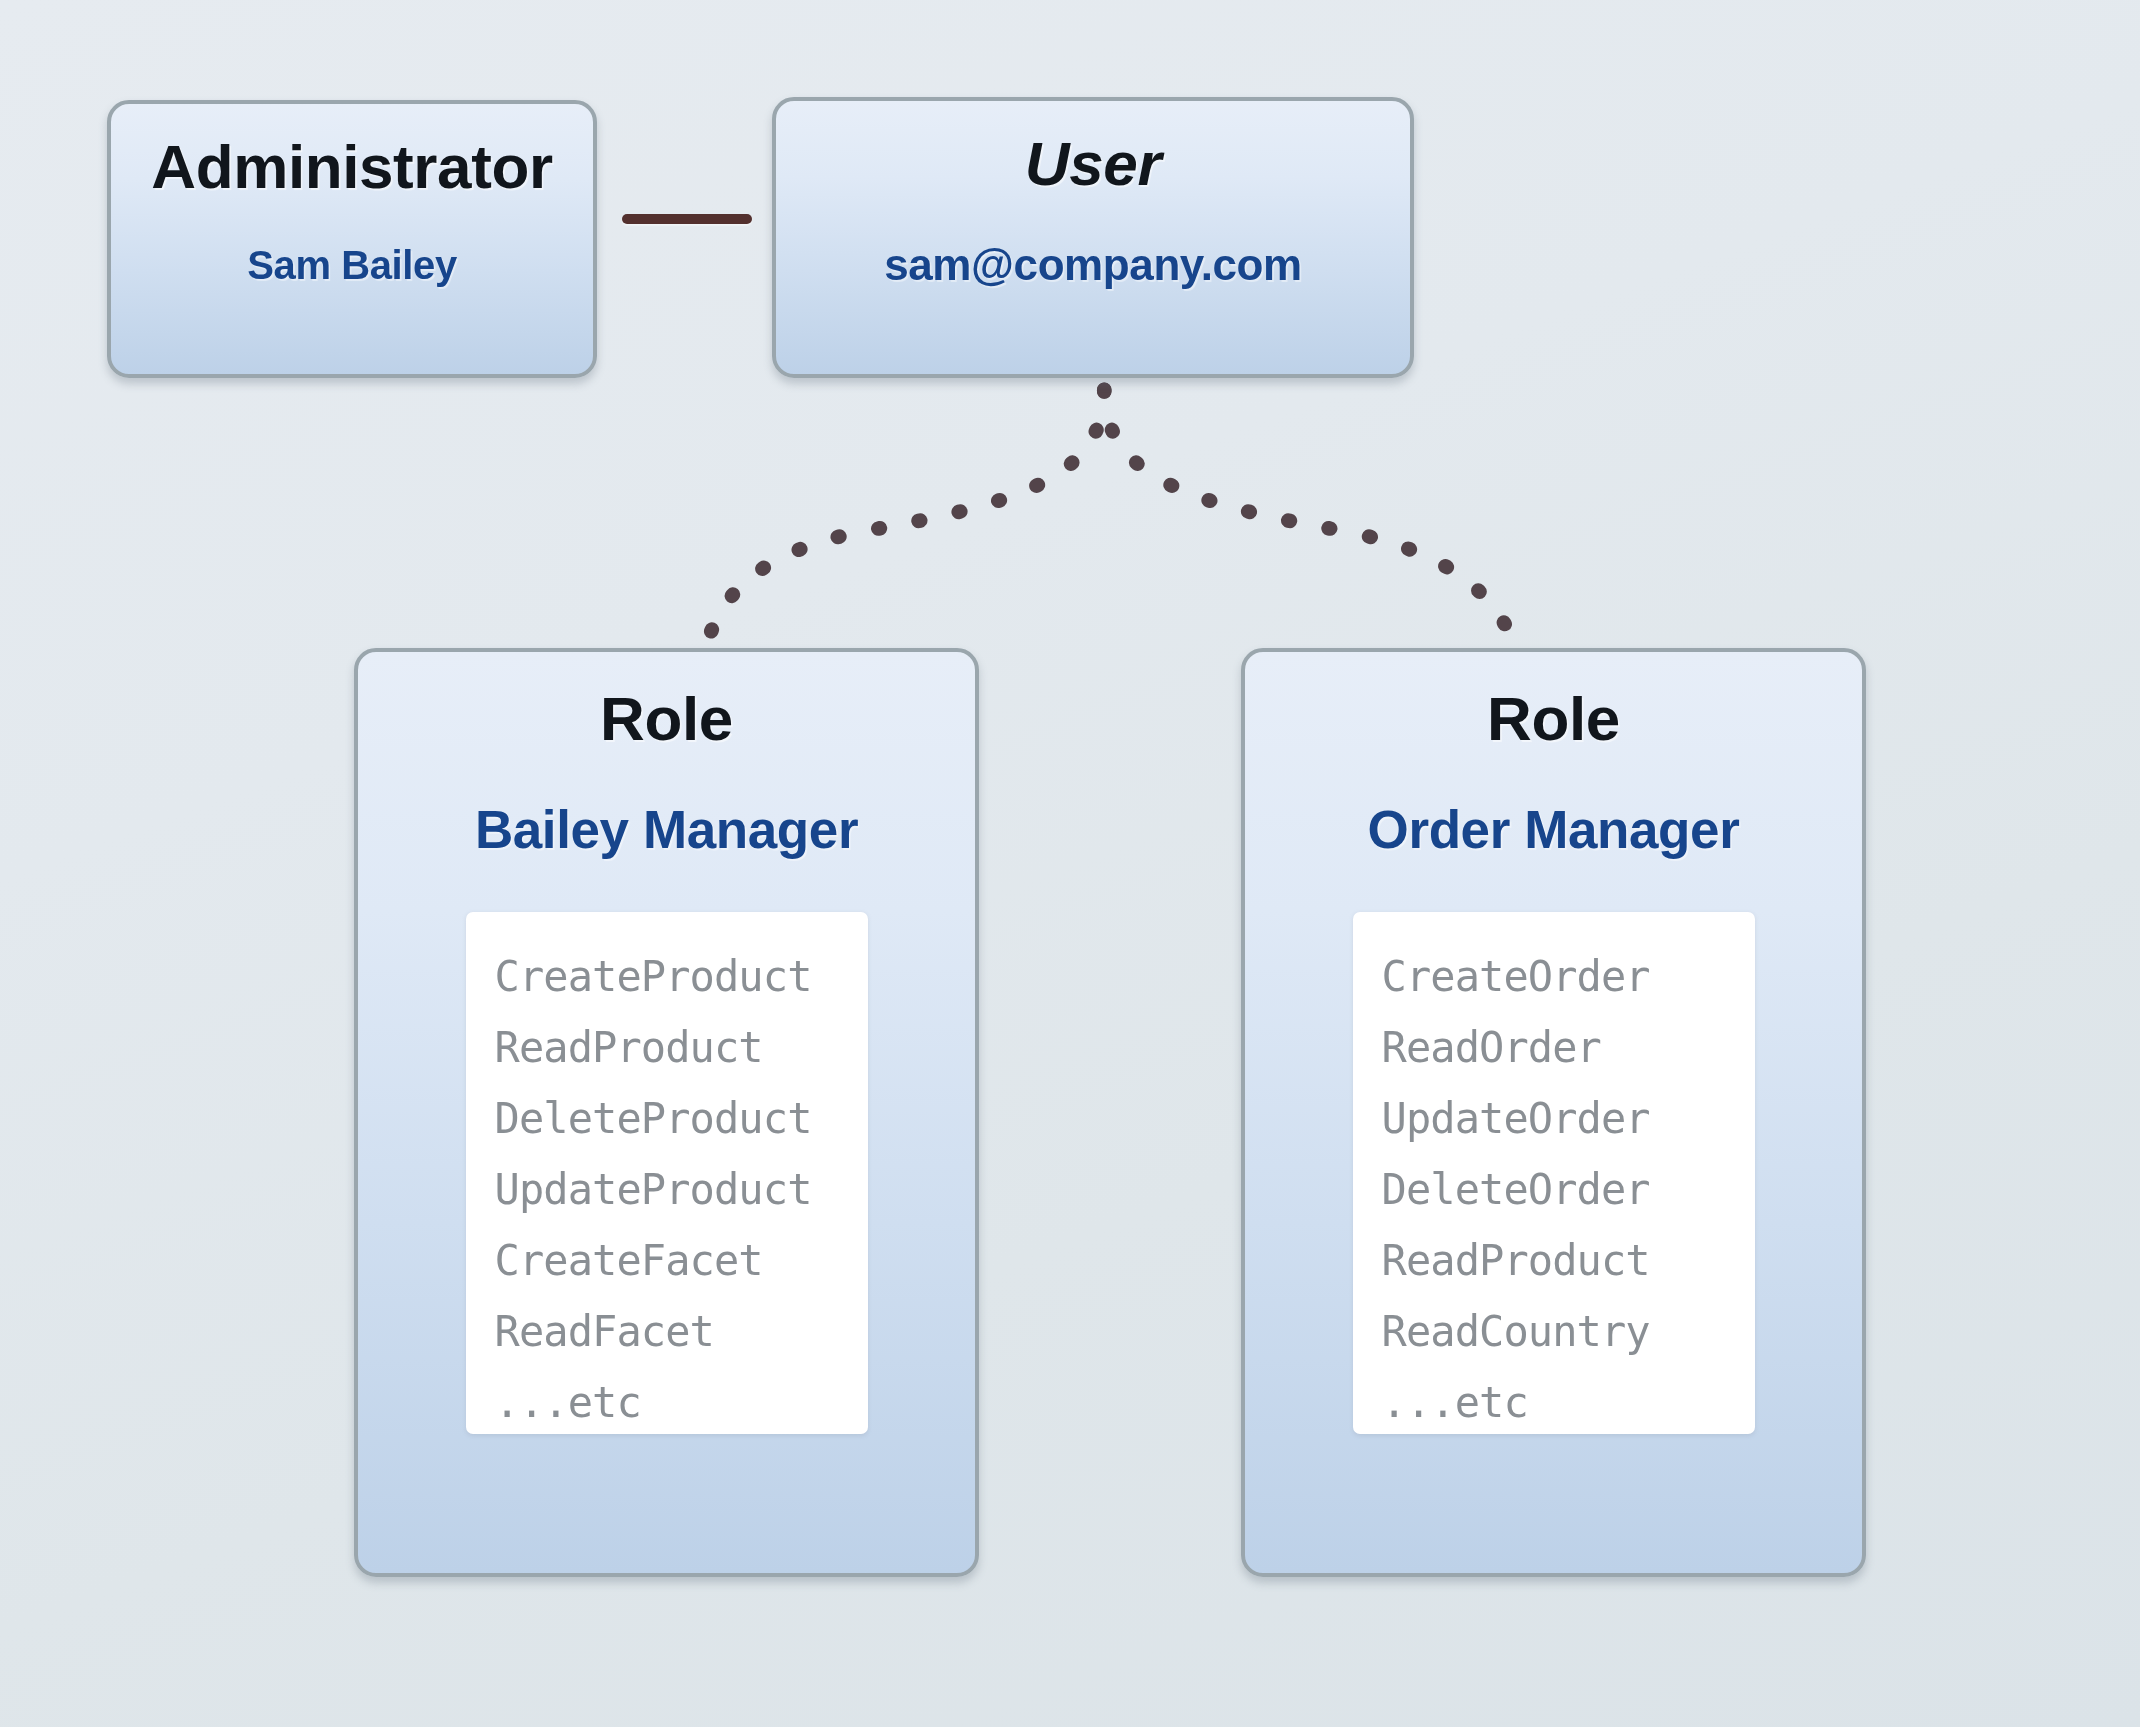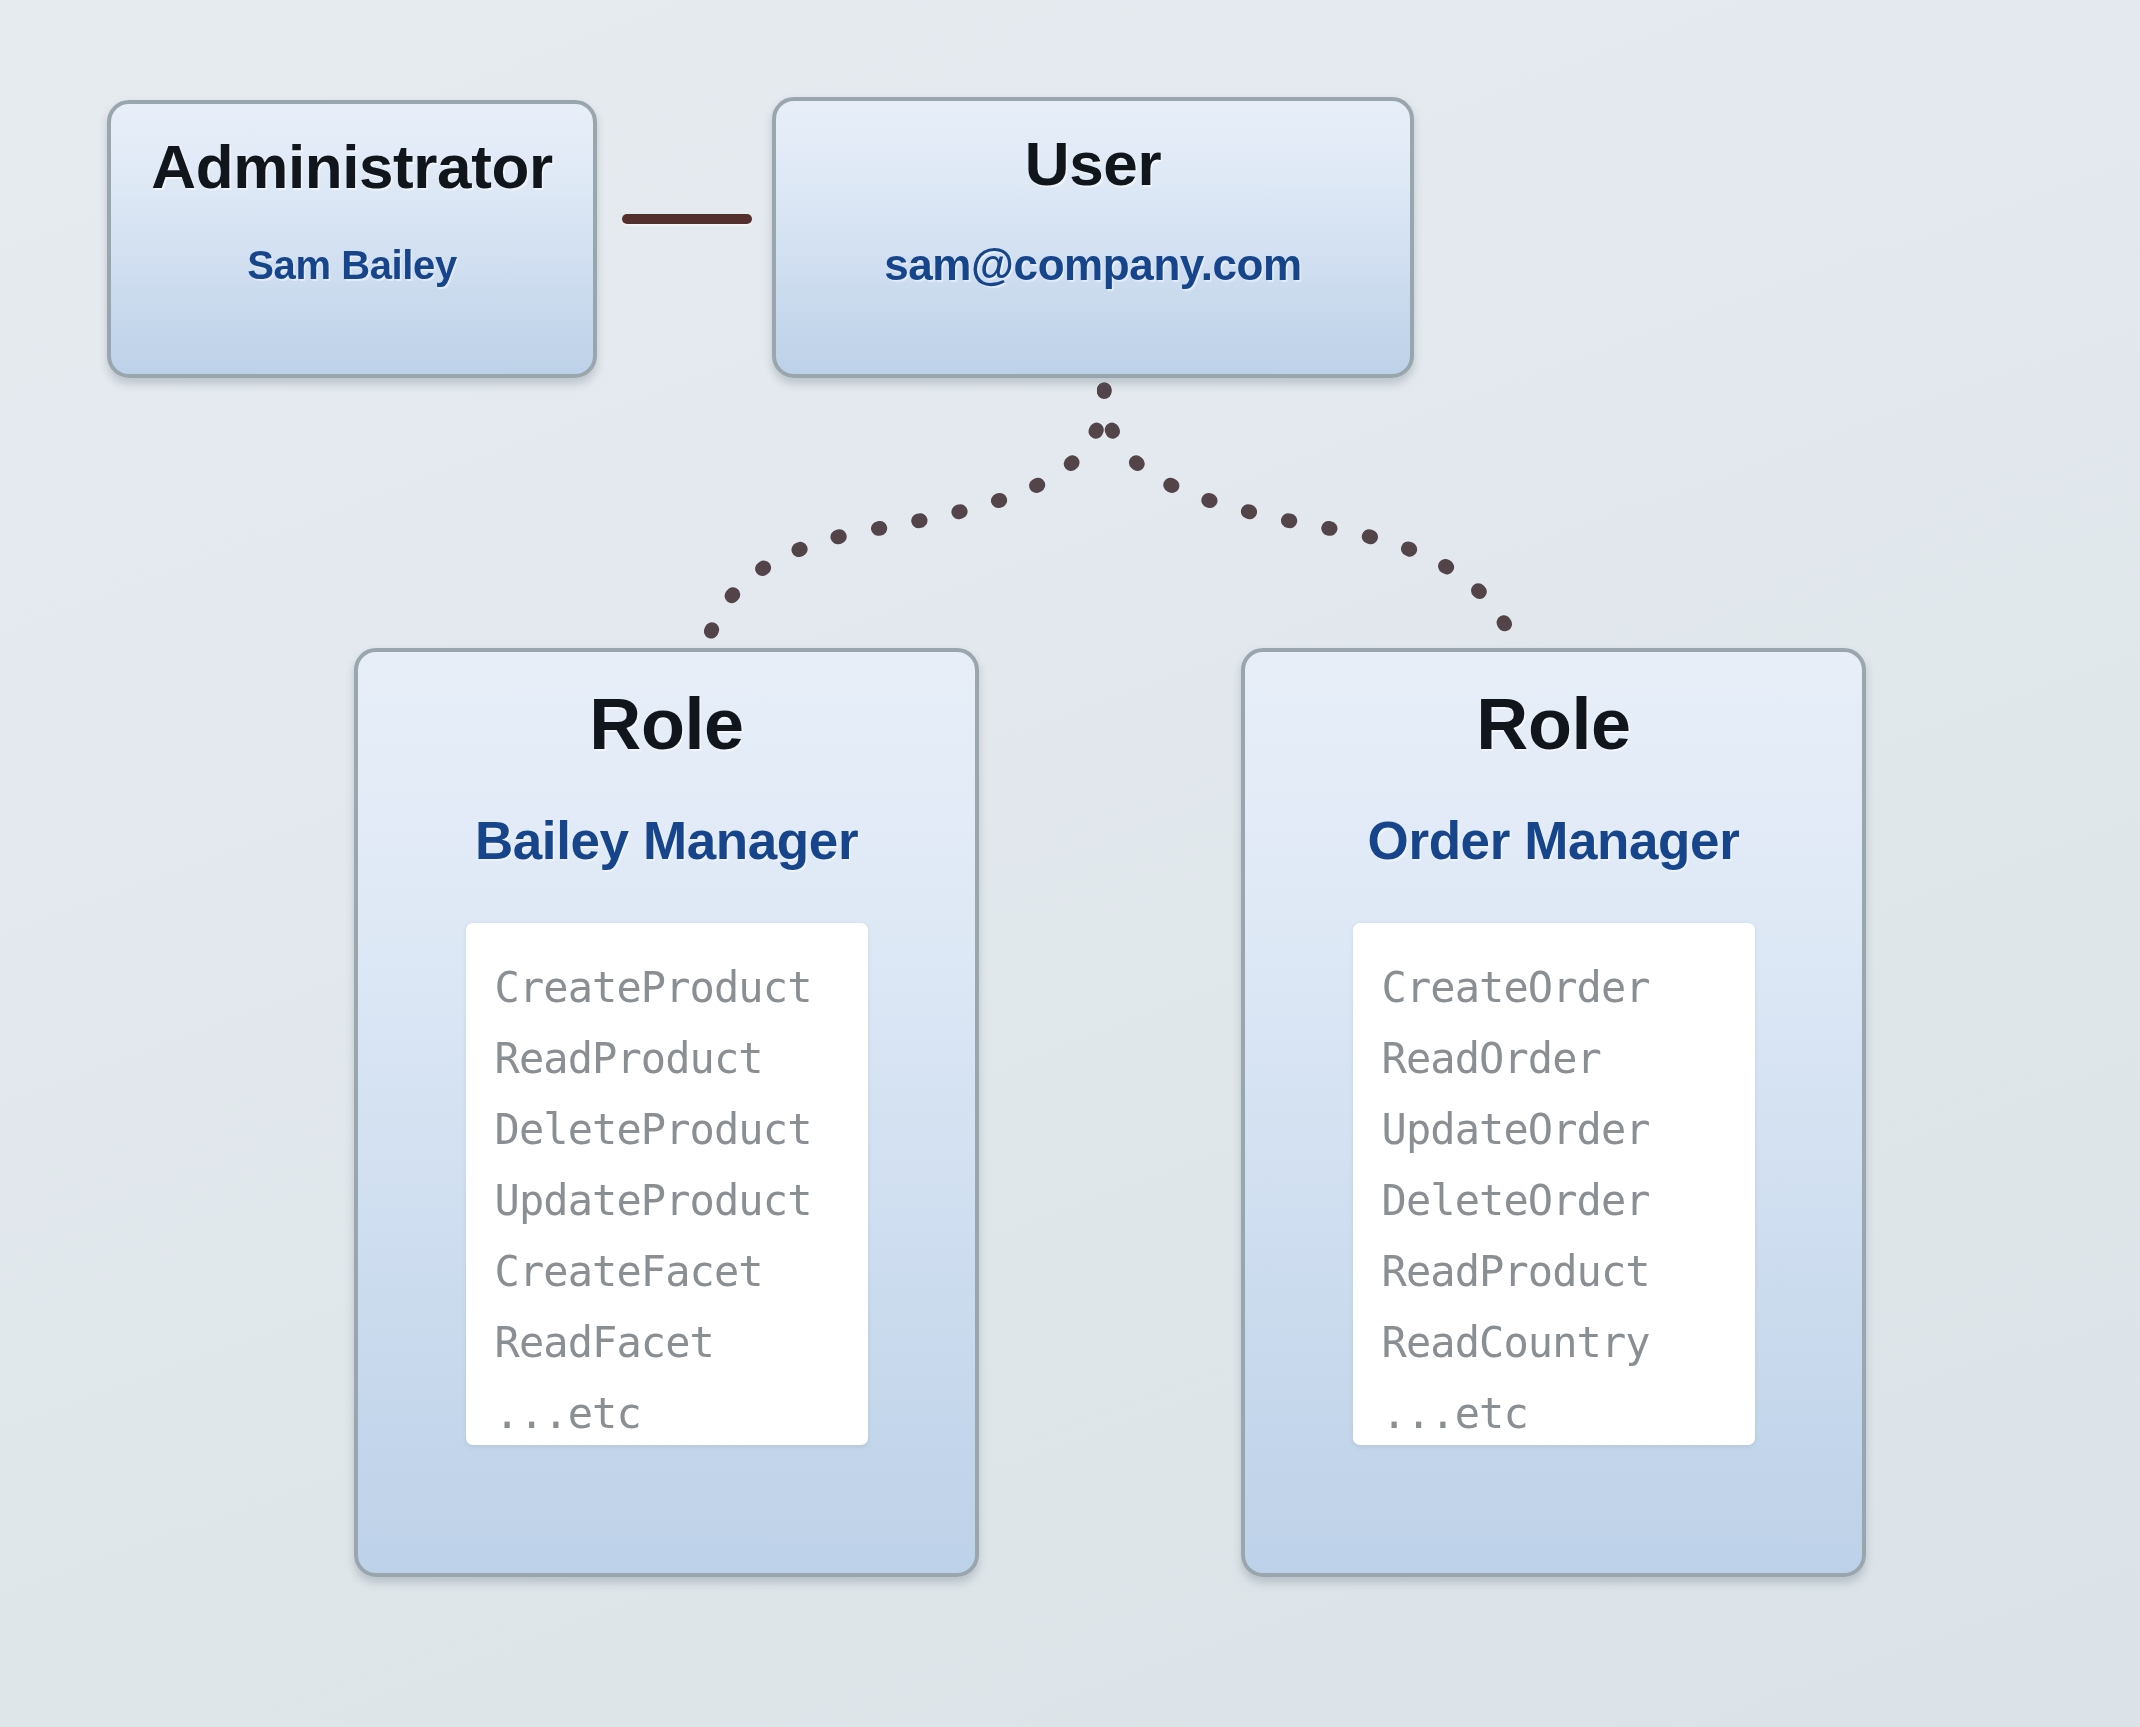--- a/index.html
+++ b/index.html
@@ -51,32 +51,32 @@
     left: 107px; top: 100px;
     width: 490px; height: 278px;
   }
   #admin-node .node-type { font-size: 62px; margin-top: 27px; }
   #admin-node .node-value { font-size: 40px; margin-top: 41px; }
 
   #user-node {
     left: 772px; top: 97px;
     width: 642px; height: 281px;
   }
-  #user-node .node-type { font-size: 62px; margin-top: 27px; }
+  #user-node .node-type { font-size: 62px; margin-top: 27px; font-style: italic; }
   #user-node .node-value { font-size: 44px; margin-top: 41px; }
 
   
   .role-node {
     width: 625px;
     height: 929px;
     top: 648px;
   }
   #role-node-0 { left: 354px; }
   #role-node-1 { left: 1241px; }
-  .role-node .node-type { font-size: 72px; margin-top: 31px; }
+  .role-node .node-type { font-size: 62px; margin-top: 31px; }
   .role-node .node-value { font-size: 53px; margin-top: 45px; }
 
   .perm-panel {
     margin-top: 52px;
     width: 402px;
     height: 522px;
     background: #ffffff;
     border-radius: 7px;
     box-sizing: border-box;
     padding: 29px 0 0 29px;

